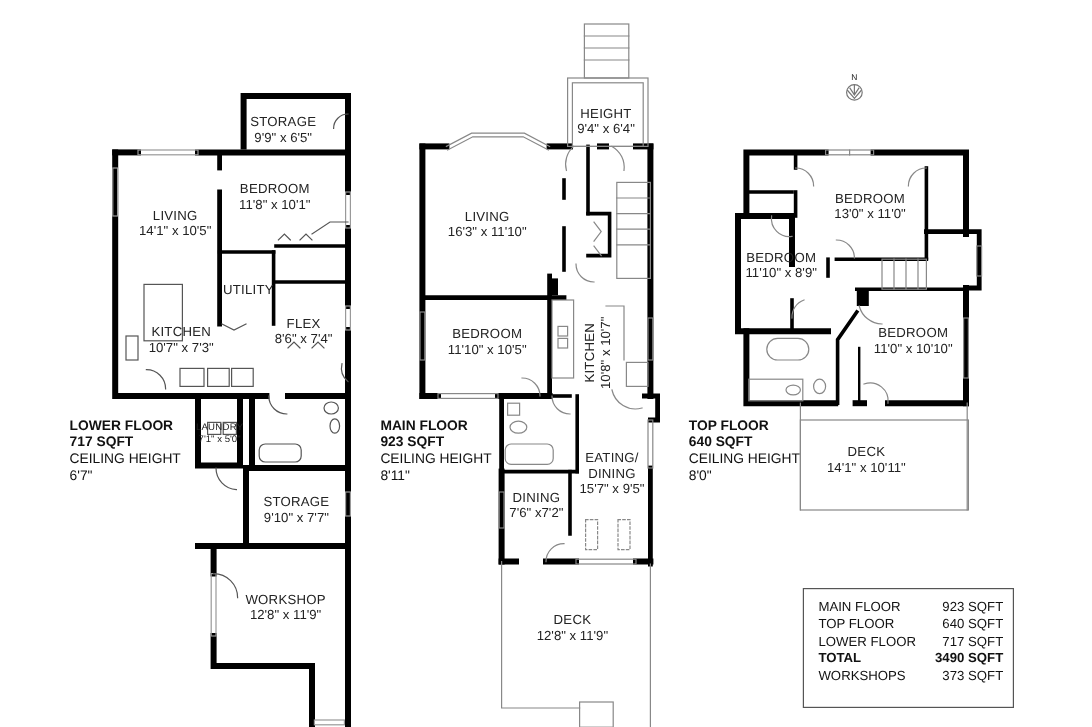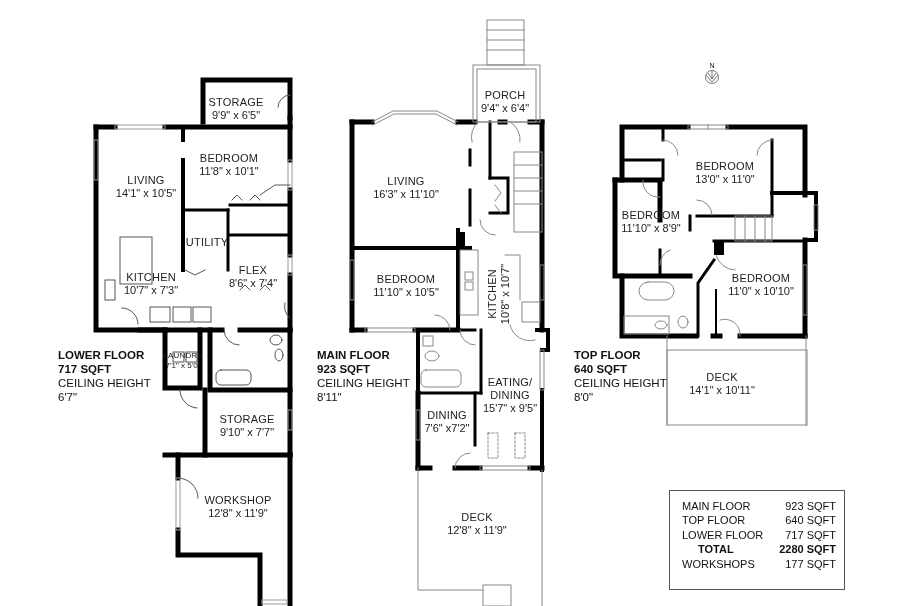--- a/index.html
+++ b/index.html
@@ -9,21 +9,21 @@
   .lbl { position:absolute; text-align:center; font-size:11px; line-height:13px; color:#222; white-space:nowrap; transform:translateX(-50%); }
   .lbl .n { display:block; letter-spacing:0.2px; }
   .lbl .d { display:block; }
   .small { font-size:8px; line-height:10px; }
   .vert { transform:translateX(-50%) rotate(-90deg); transform-origin:center center; }
   .floor-info { position:absolute; font-size:11.5px; line-height:14px; color:#111; }
   .floor-info .b { font-weight:bold; display:block; }
   .floor-info .r { display:block; }
   .summary { position:absolute; left:669px; top:490px; width:176px; height:100px; border:1px solid #555; box-sizing:border-box; padding:8px 8px 0 12px; font-size:11px; }
   .summary .row { display:flex; justify-content:space-between; line-height:14.4px; }
-  .summary .row.total { font-weight:bold;margin-left:16px; }
+  .summary .row.total { font-weight:bold; }
   .compass { position:absolute; left:700px; top:62px; width:24px; text-align:center; font-size:7px; }
   .title-clip { position:absolute; left:330px; top:-9px; width:250px; height:14px; overflow:hidden; font-size:14px; letter-spacing:3px; color:#222; text-align:center; }
 </style>
 </head>
 <body>
 
 <div class="title-clip"></div>
 
 <svg class="plan" width="910" height="606" viewBox="0 0 910 606">
   <g fill="none" stroke="#000" stroke-linecap="square">
@@ -270,21 +270,21 @@
 </div>
 
 <div class="floor-info" style="left:58px;top:348px">
   <span class="b">LOWER FLOOR</span>
   <span class="b">717 SQFT</span>
   <span class="r">CEILING HEIGHT</span>
   <span class="r">6'7"</span>
 </div>
 
 <div class="lbl" style="left:505px;top:89px">
-  <span class="n">PORCH</span>
+  <span class="n">HEIGHT</span>
     <span class="d">9'4" x 6'4"</span>
 </div>
 <div class="lbl" style="left:406px;top:175px">
   <span class="n">LIVING</span>
     <span class="d">16'3" x 11'10"</span>
 </div>
 <div class="lbl" style="left:406px;top:273px">
   <span class="n">BEDROOM</span>
     <span class="d">11'10" x 10'5"</span>
 </div>
@@ -345,19 +345,19 @@
   <div class="row">
     <span>TOP FLOOR</span>
     <span>640 SQFT</span>
   </div>
   <div class="row">
     <span>LOWER FLOOR</span>
     <span>717 SQFT</span>
   </div>
   <div class="row total">
     <span>TOTAL</span>
-    <span>2280 SQFT</span>
+    <span>3490 SQFT</span>
   </div>
   <div class="row">
     <span>WORKSHOPS</span>
-    <span>177 SQFT</span>
+    <span>373 SQFT</span>
   </div>
 </div>
 
 </body></html>

